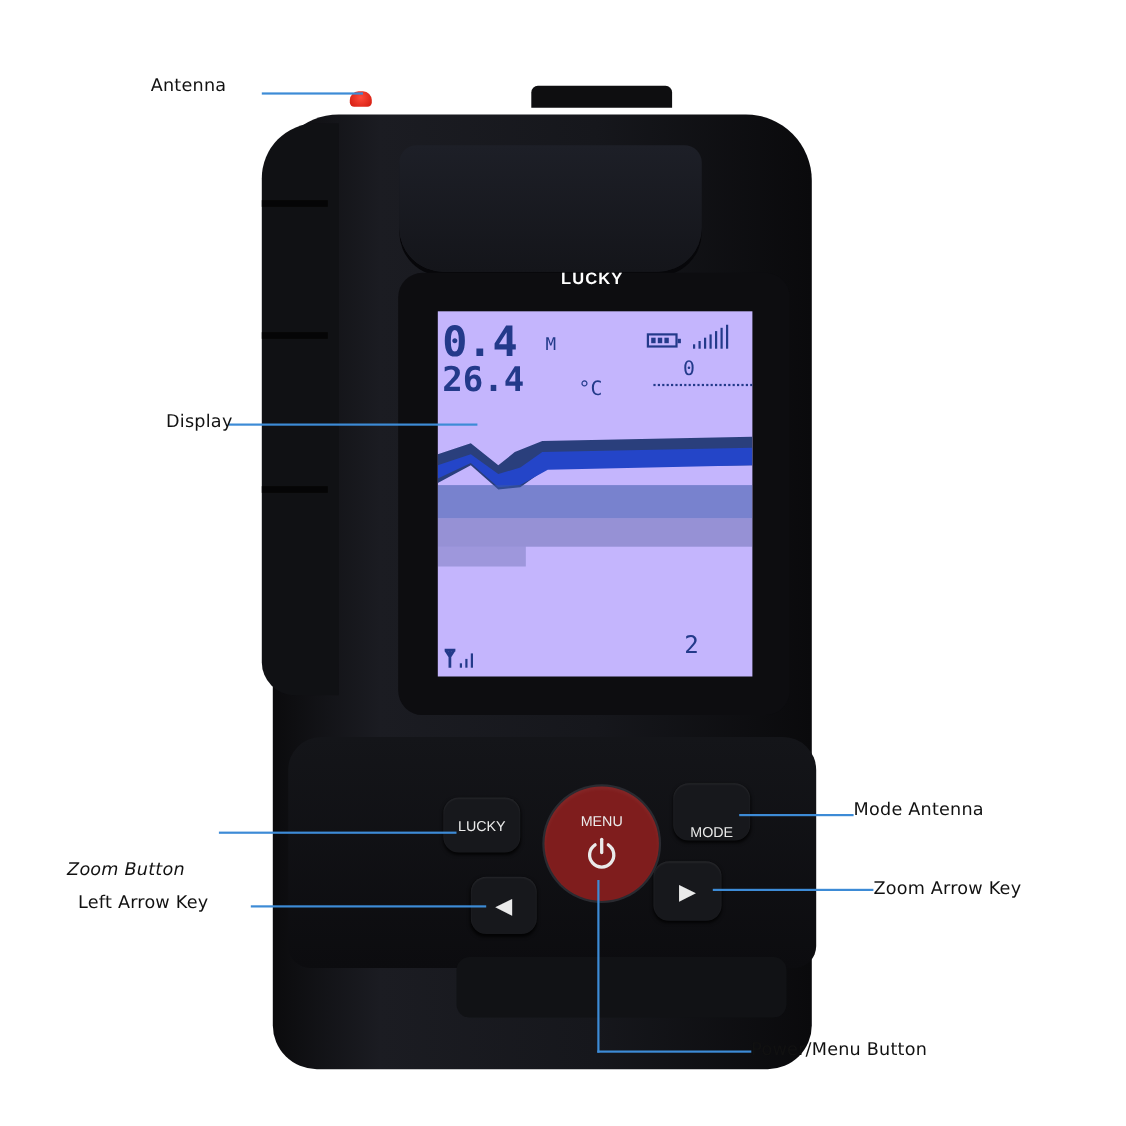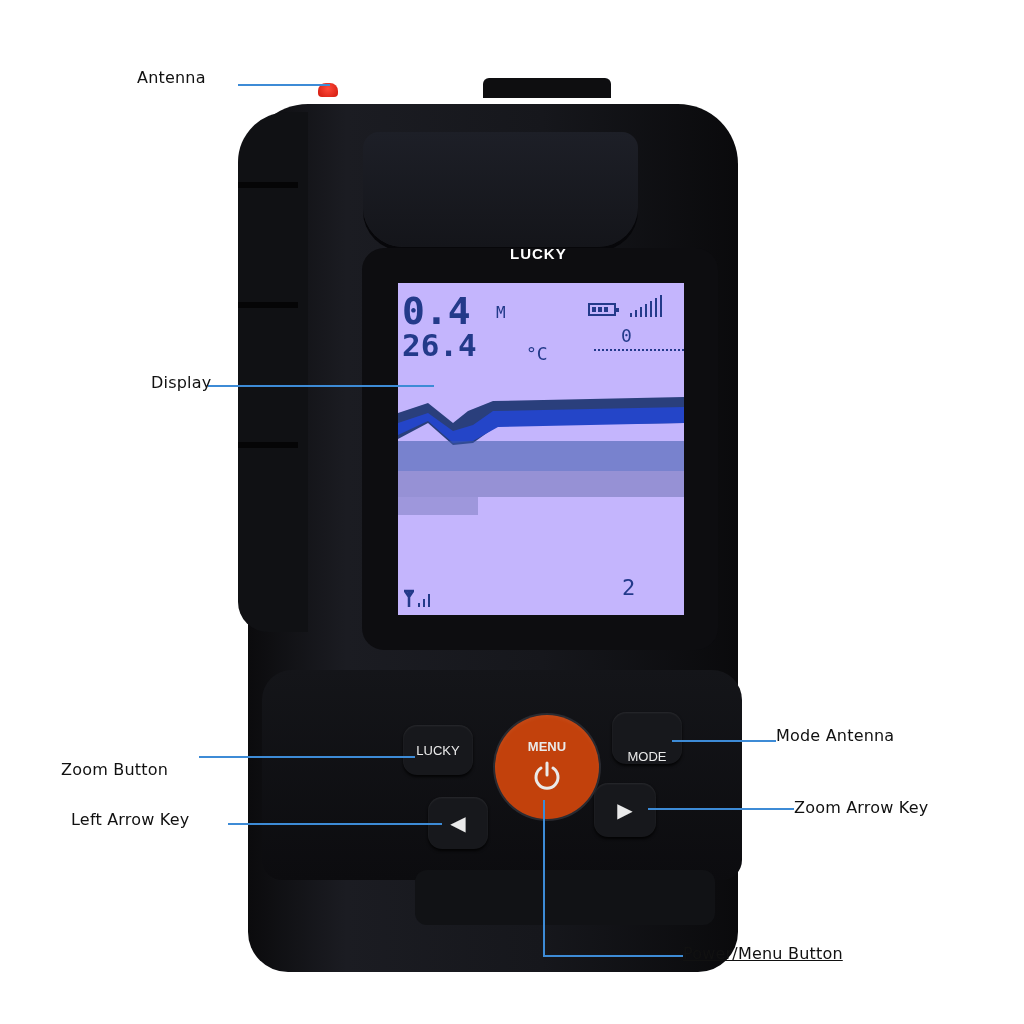--- a/index.html
+++ b/index.html
@@ -12,21 +12,21 @@
   .grip-ridge{position:absolute;left:0;width:60px;height:6px;background:#050506;}
   .top-cover{position:absolute;left:125px;top:40px;width:275px;height:115px;background:linear-gradient(180deg,#1d1f27,#14151a);border-radius:16px 16px 40px 40px;box-shadow:0 4px 0 #07070a;}
   .clip{position:absolute;left:245px;top:-14px;width:128px;height:20px;background:#0e0e10;border-radius:6px 6px 0 0;}
   .antenna{position:absolute;left:318px;top:83px;width:20px;height:14px;background:radial-gradient(circle at 50% 40%,#ff4a3a,#d11a0e);border-radius:8px 8px 4px 4px;}
   .bezel{position:absolute;left:362px;top:248px;width:356px;height:402px;background:#0d0d10;border-radius:22px;}
   .logo{position:absolute;left:510px;top:245px;color:#fff;font-weight:bold;font-size:15px;letter-spacing:1px;font-family:Liberation Sans, sans-serif;}
   .screen{position:absolute;left:398px;top:283px;width:286px;height:332px;background:#c4b5fd;overflow:hidden;}
   .lcd{color:#233a8a;font-family:"DejaVu Sans Mono",monospace;position:absolute;font-weight:bold;}
   .keypad{position:absolute;left:262px;top:670px;width:480px;height:210px;background:linear-gradient(180deg,#141519,#0c0c0f);border-radius:30px 30px 20px 20px;}
   .btn{position:absolute;background:#17181c;border-radius:14px;color:#eaeaea;font-family:"Liberation Sans",sans-serif;font-size:13px;display:flex;align-items:center;justify-content:center;box-shadow:inset 0 1px 2px rgba(255,255,255,0.08),0 2px 3px rgba(0,0,0,0.8);}
-  .menu-btn{position:absolute;left:495px;top:715px;width:104px;height:104px;border-radius:50%;background:#c2410c;box-shadow:0 0 0 2px #2a2b31, inset 0 2px 4px rgba(255,255,255,0.05);font-weight:bold;}
+  .menu-btn{position:absolute;left:495px;top:715px;width:104px;height:104px;border-radius:50%;background:#7f1d1d;box-shadow:0 0 0 2px #2a2b31, inset 0 2px 4px rgba(255,255,255,0.05);}
   .bottom-pad{position:absolute;left:415px;top:870px;width:300px;height:55px;background:#111215;border-radius:12px;}
 </style>
 </head>
 <body>
 
 <div class="device">
   <div class="body-main"></div>
   <div class="grip-left">
     <div class="grip-ridge" style="top:70px"></div>
     <div class="grip-ridge" style="top:190px"></div>
@@ -108,17 +108,17 @@
 <div class="line" style="left:208px;top:385px;width:226px;height:2px;"></div>
 <div class="line" style="left:199px;top:756px;width:216px;height:2px;"></div>
 <div class="line" style="left:228px;top:823px;width:214px;height:2px;"></div>
 <div class="line" style="left:672px;top:740px;width:104px;height:2px;"></div>
 <div class="line" style="left:648px;top:808px;width:146px;height:2px;"></div>
 <div class="line" style="left:543px;top:800px;width:2px;height:157px;"></div>
 <div class="line" style="left:543px;top:955px;width:140px;height:2px;"></div>
 
 <div class="label" style="left:137px;top:70px;">Antenna</div>
 <div class="label" style="left:131px;top:375px;margin-left:20px;">Display</div>
-<div class="label" style="left:61px;top:762px;">Zoom Button</div>
+<div class="label" style="left:61px;top:782px;font-style:italic;">Zoom Button</div>
 <div class="label" style="left:71px;top:812px;">Left Arrow Key</div>
 <div class="label" style="left:776px;top:728px;">Mode Antenna</div>
 <div class="label" style="left:794px;top:800px;">Zoom Arrow Key</div>
-<div class="label" style="left:683px;top:946px;text-decoration:underline;">Power/Menu Button</div>
+<div class="label" style="left:683px;top:946px;">Power/Menu Button</div>
 
 </body></html>

